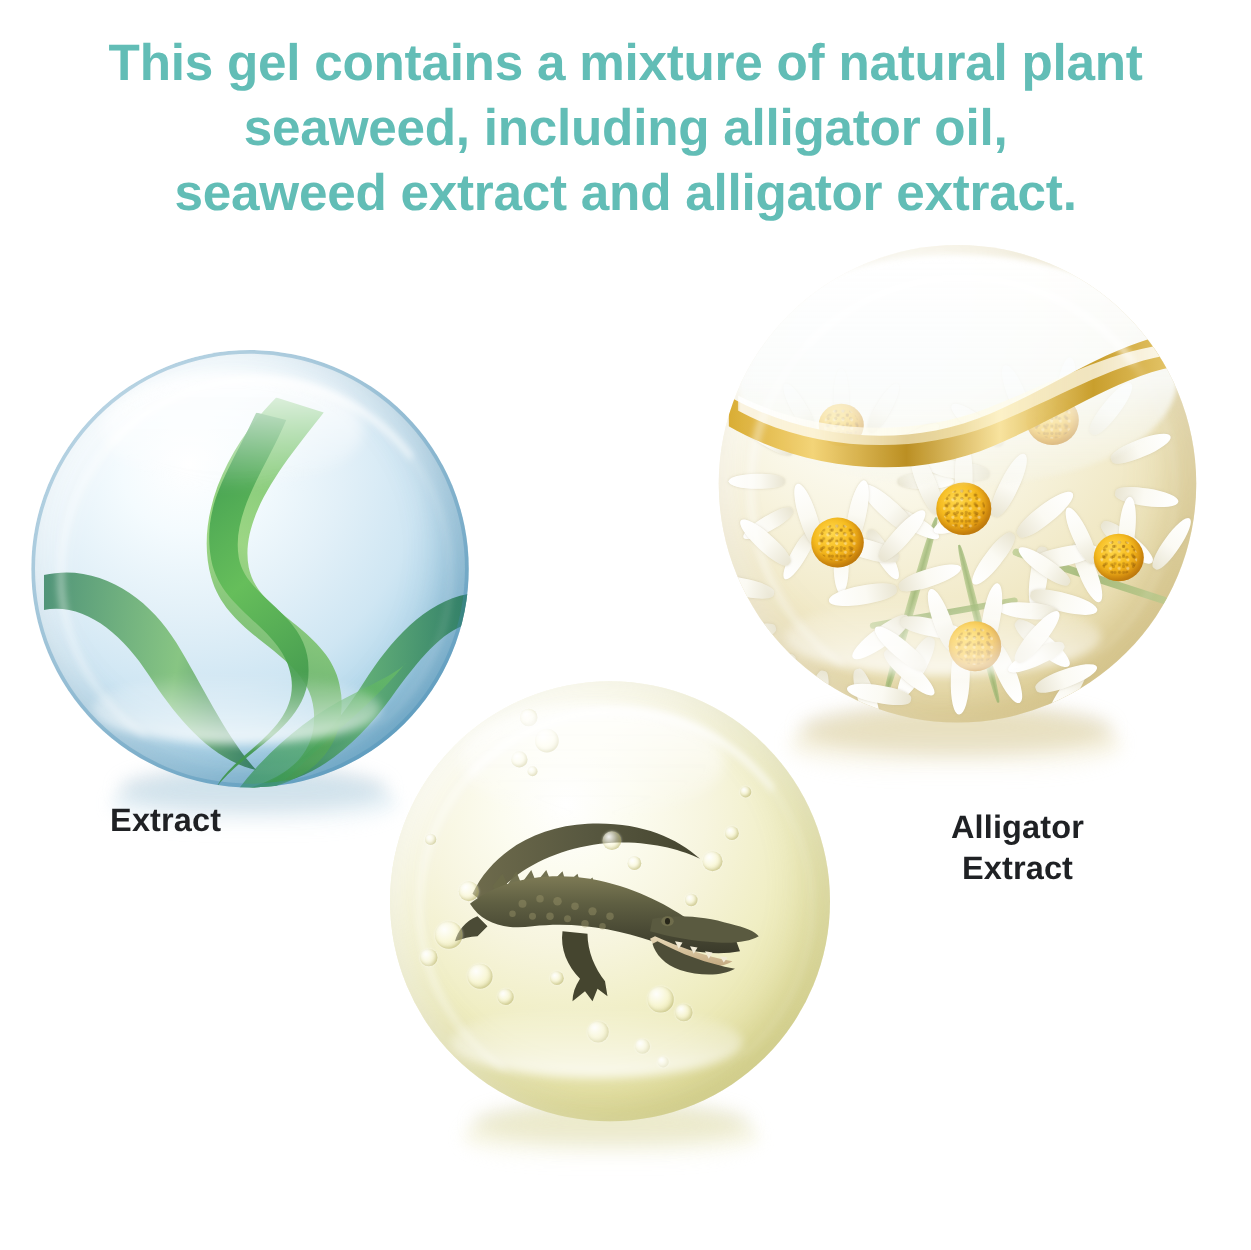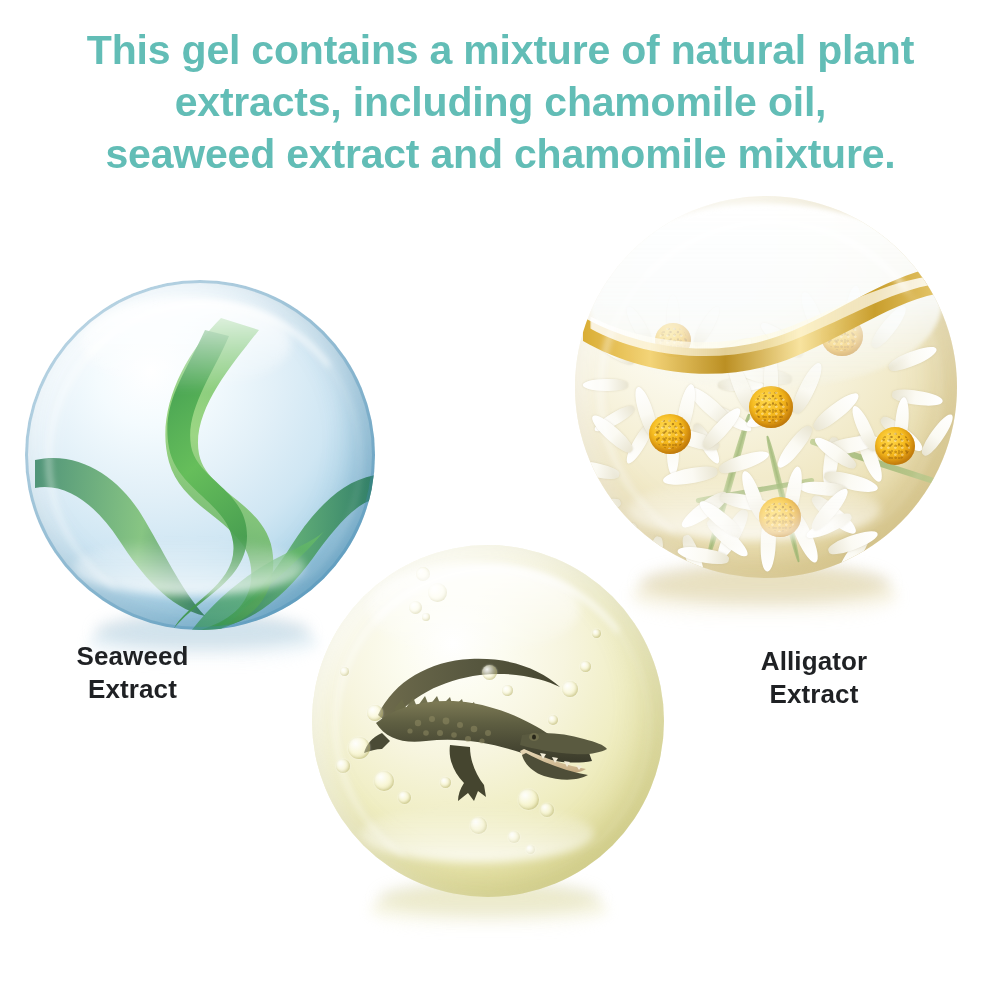--- a/index.html
+++ b/index.html
@@ -231,22 +231,22 @@
   #label-chamomile { left: 690px; top: 645px; width: 248px; }
   #label-alligator { left: 338px; top: 925px; width: 300px; }
 </style>
 </head>
 <body>
 
 <div id="canvas">
 
   <div class="headline">
     <span class="hl-line">This gel contains a mixture of natural plant</span>
-    <span class="hl-line">extracts, including chamomile oil,</span>
-    <span class="hl-line">seaweed extract and chamomile mixture.</span>
+    <span class="hl-line">seaweed, including alligator oil,</span>
+    <span class="hl-line">seaweed extract and alligator extract.</span>
   </div>
 
   <div class="shadow-ellipse" style="left:95px; top:612px; width:215px; height:38px; background:rgba(150,180,200,0.30);"></div>
   <div class="reflection" style="left:88px; top:620px; width:230px; height:46px;
               background:linear-gradient(180deg, rgba(190,220,235,0.55), rgba(255,255,255,0));
               filter:blur(6px);"></div>
 
   <div class="sphere" id="seaweed-sphere">
     <div class="kelp" id="kelp-c"></div>
     <div class="kelp" id="kelp-d"></div>
@@ -484,21 +484,20 @@
     <div class="bubble" style="left:236px; top:170px; width:10px; height:10px;"></div>
     <div class="bubble" style="left:170px; top:120px; width:15px; height:15px;"></div>
     <div class="bubble" style="left:190px; top:140px; width:11px; height:11px;"></div>
 
     <div class="gloss-bottom"></div>
     <div class="gloss-top" style="background:linear-gradient(180deg, rgba(255,255,255,0.9), rgba(255,255,255,0.04));"></div>
     <div class="gloss-arc"></div>
   </div>
 
   <div class="label" id="label-seaweed">
-    <span>Seaweed</span>
     <span>Extract</span>
   </div>
 
   <div class="label" id="label-chamomile">
     <span>Alligator</span>
     <span>Extract</span>
   </div>
 
 
 </div>

